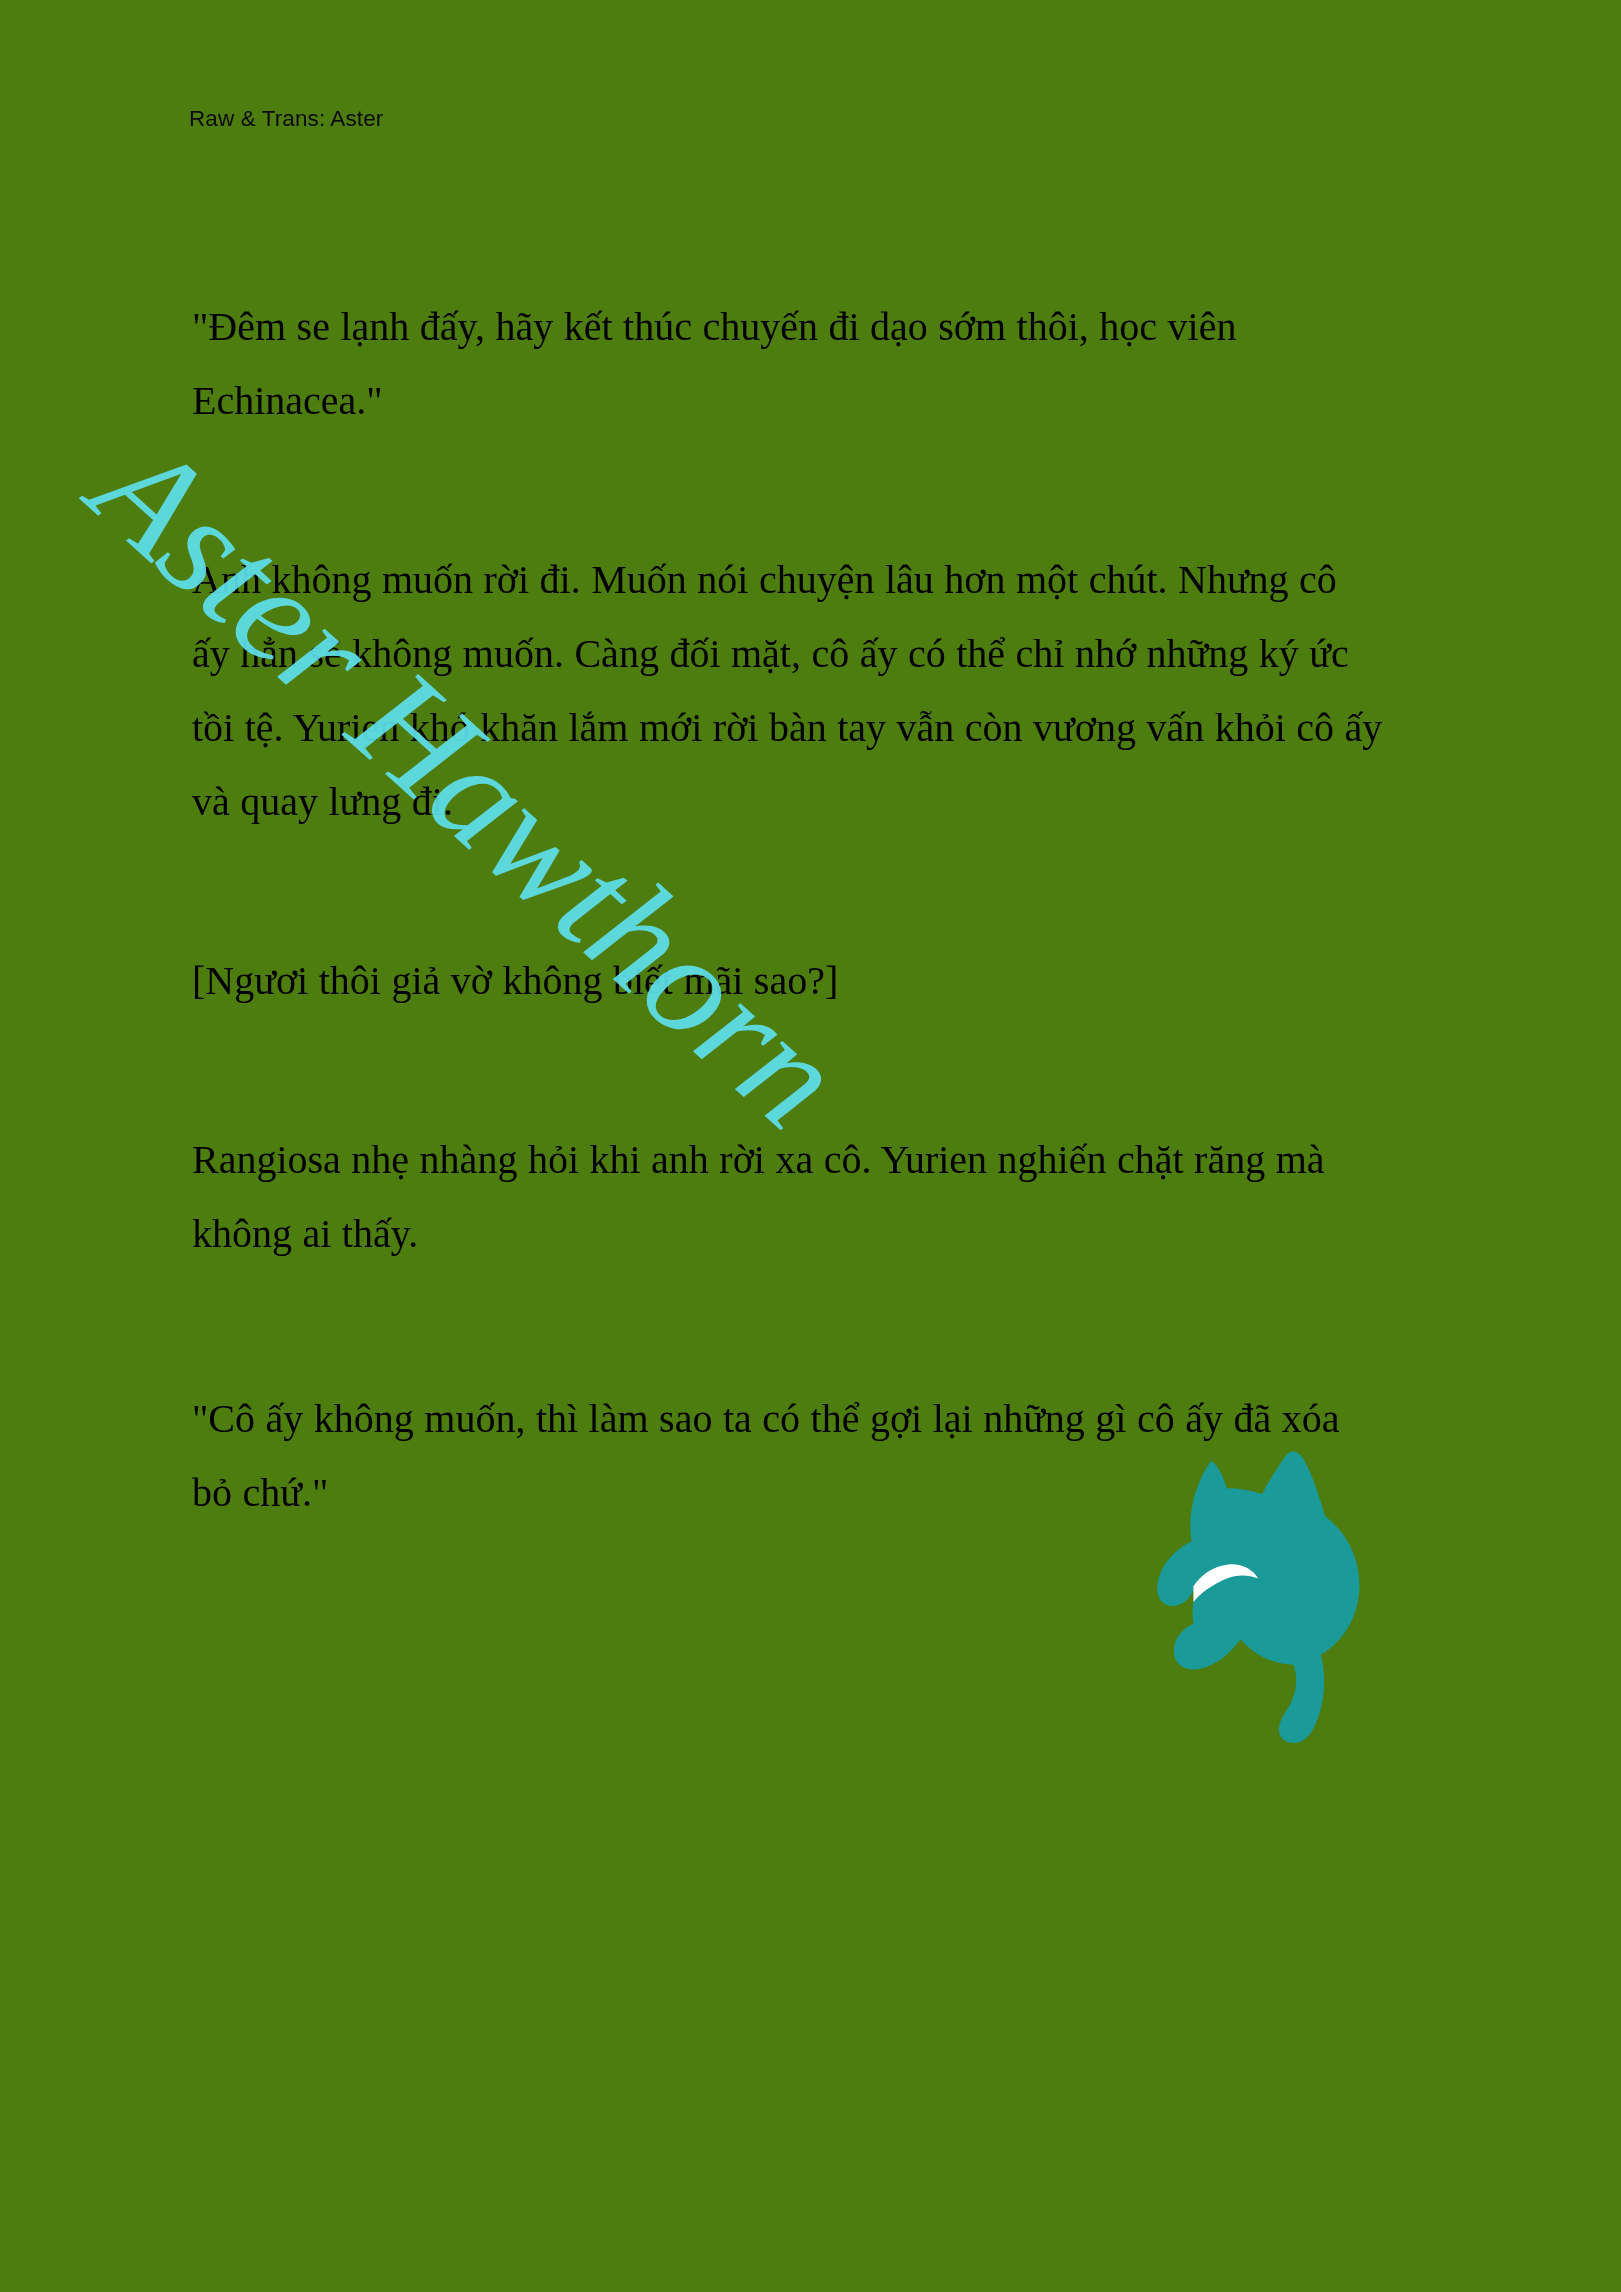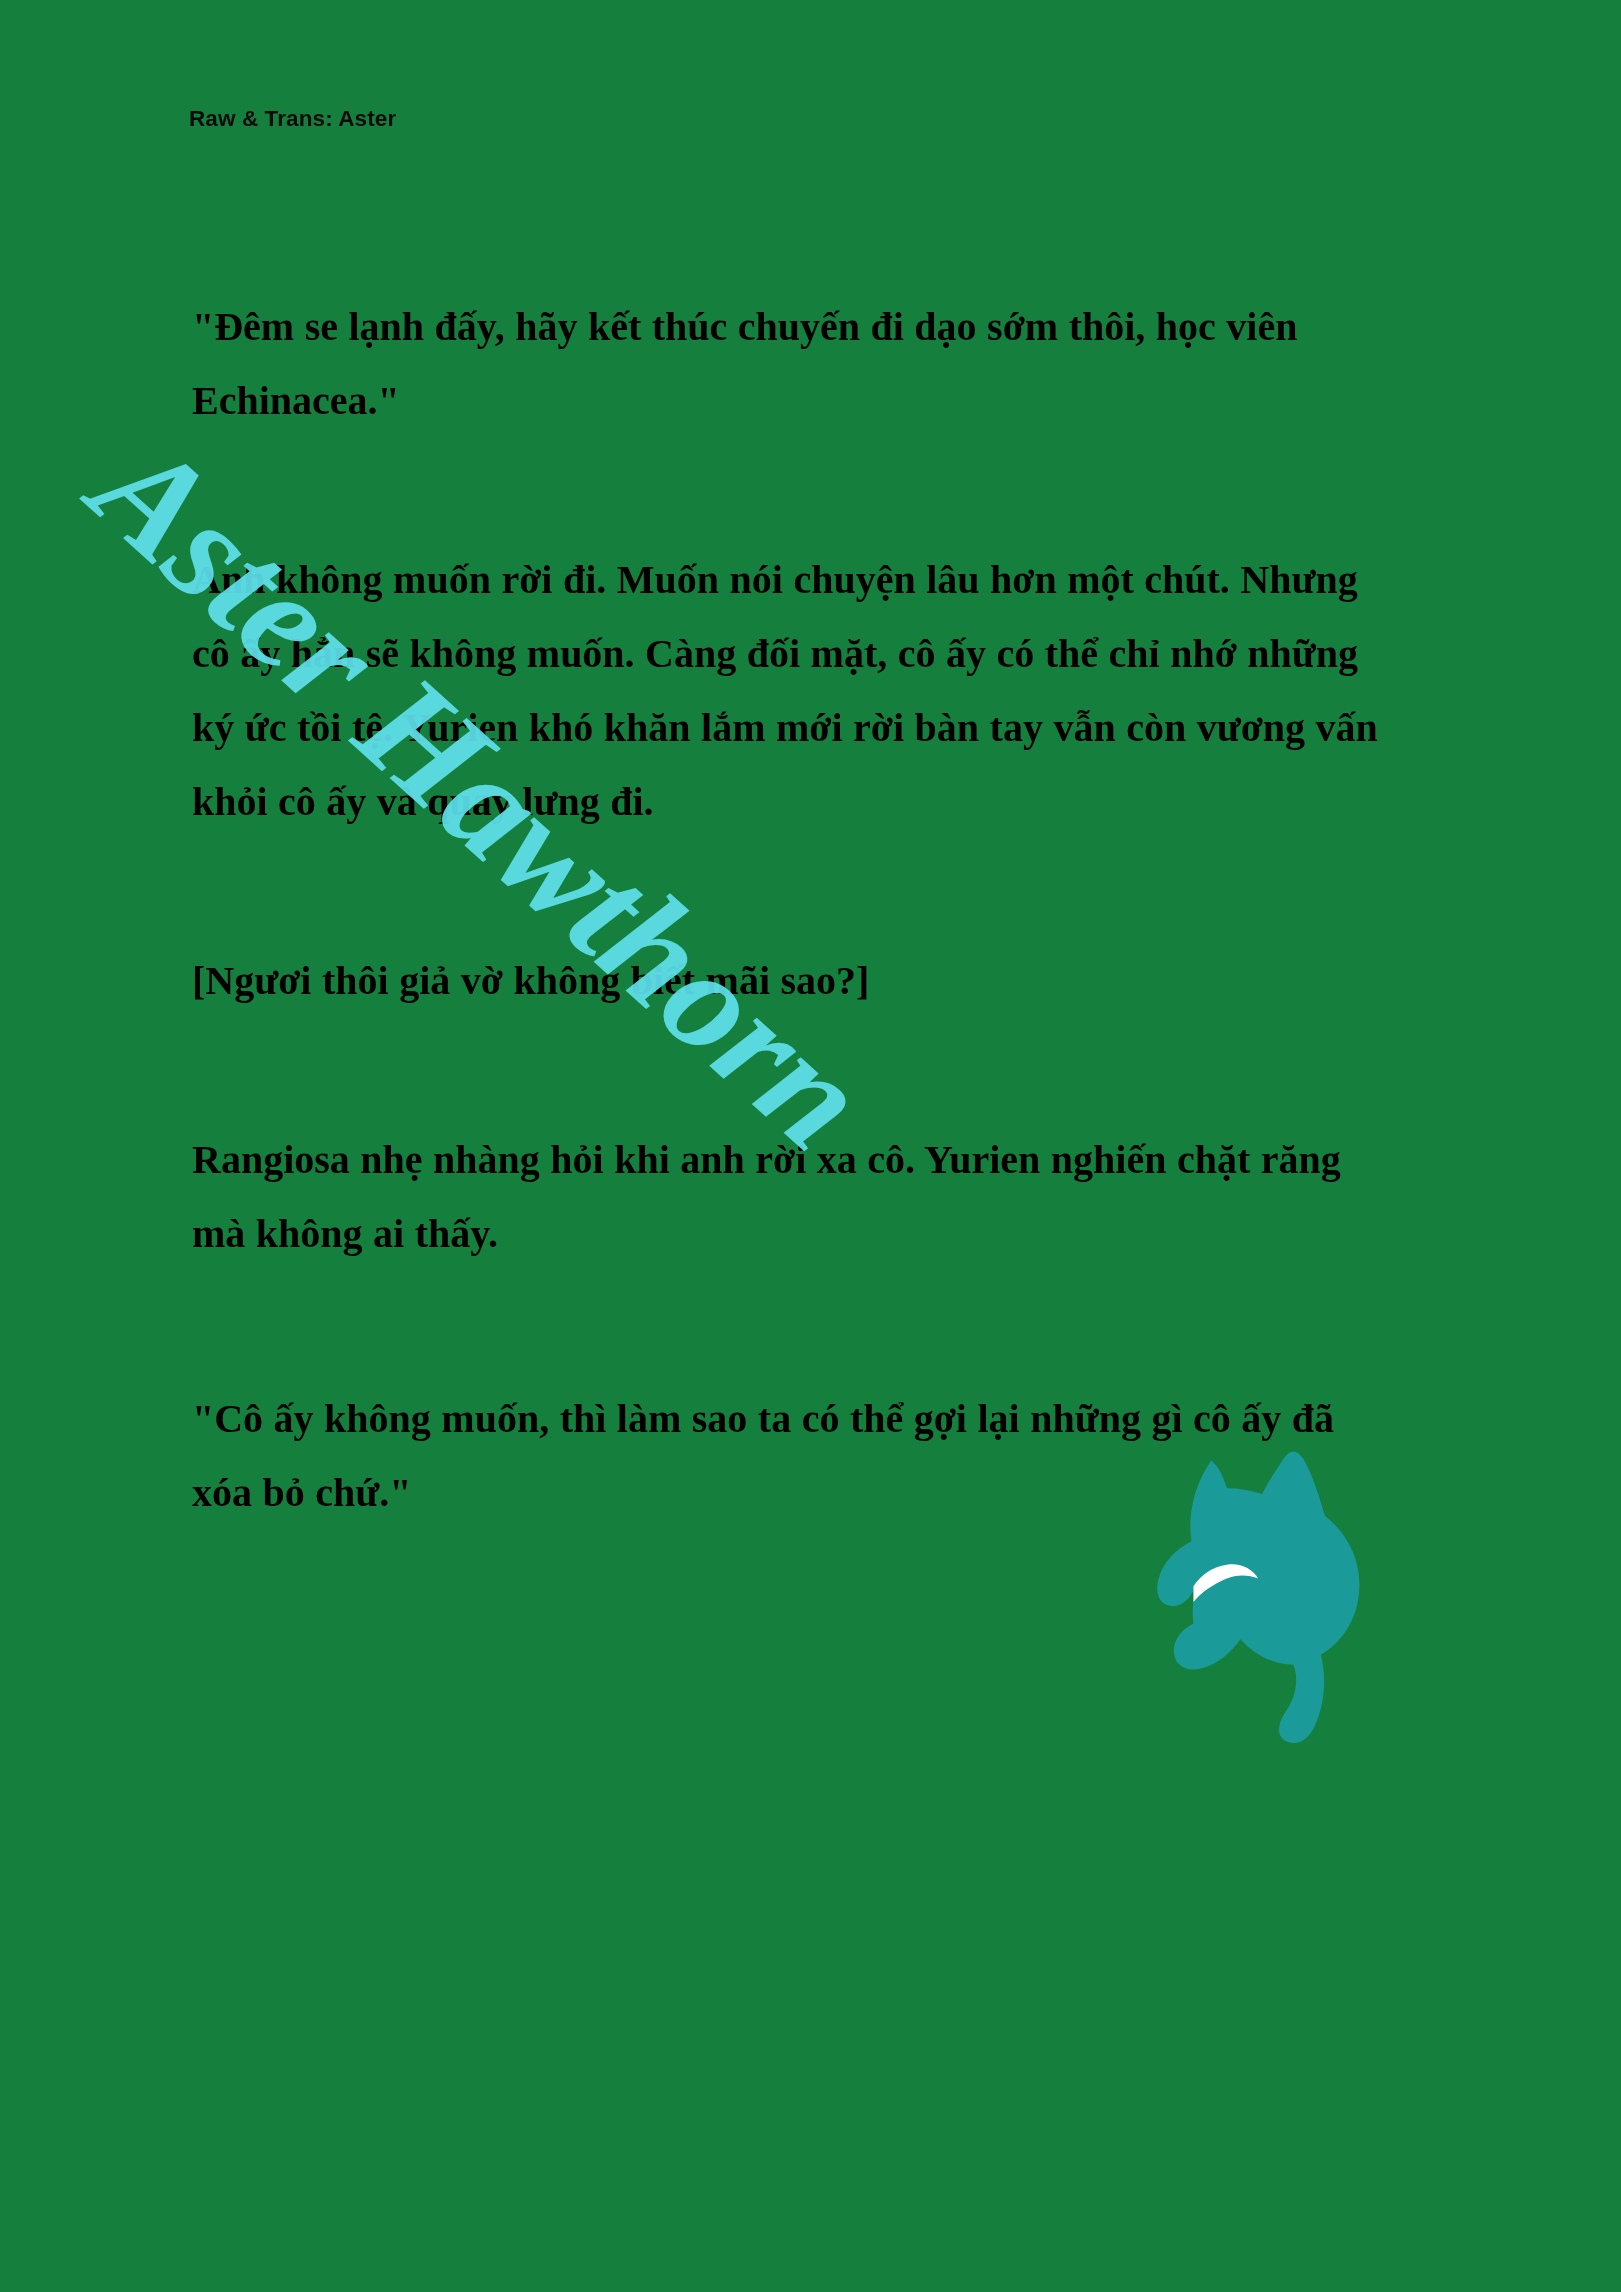--- a/index.html
+++ b/index.html
@@ -12,22 +12,21 @@
     height: 2293px;
     position: relative;
     overflow: hidden;
     font-family: "Liberation Serif", "DejaVu Serif", serif;
     -webkit-font-smoothing: antialiased;
   }
 
   .page {
     position: absolute;
     inset: 0;
-    background: #15803d;
-    font-weight: bold;
+    background: #4d7c0f;
   }
 
   
   .doc-header {
     position: absolute;
     left: 189px;
     top: 104px;
     font-family: "Liberation Sans", "DejaVu Sans", sans-serif;
     font-size: 22.5px;
     line-height: 29px;

